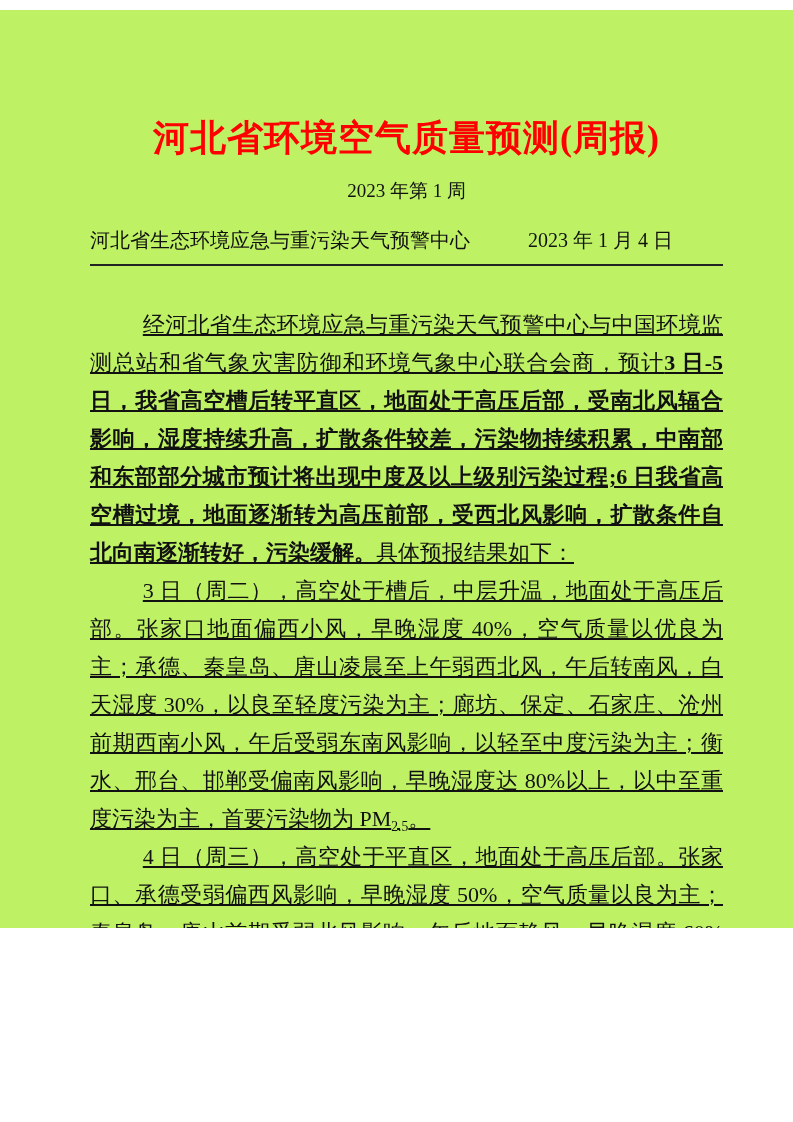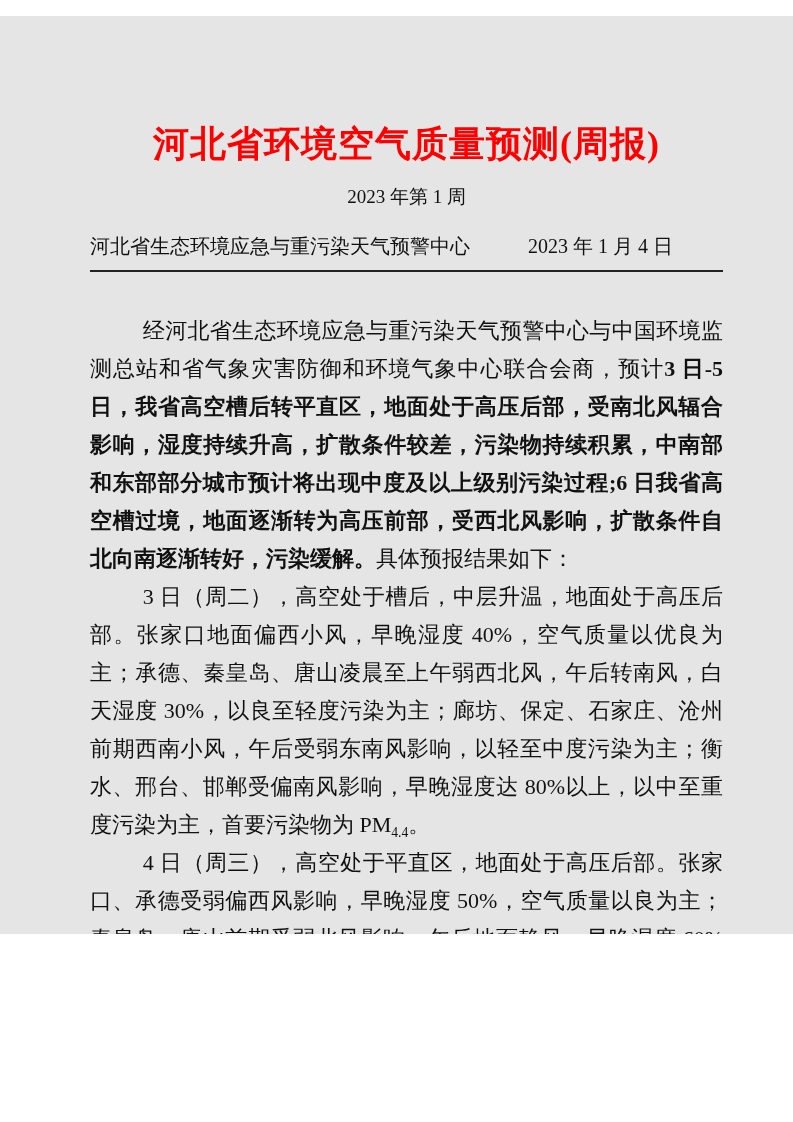--- a/index.html
+++ b/index.html
@@ -4,22 +4,22 @@
 <style>
   html, body {
     margin: 0;
     padding: 0;
     background: #ffffff;
   }
   .page {
     position: relative;
     width: 793px;
     height: 918px;
-    margin: 16px auto;
-    background: #e5e5e5;
+    margin: 10px auto;
+    background: #bef264;
     overflow: hidden;
     font-family: "Liberation Serif", "DejaVu Serif", serif;
     color: #111111;
   }
   .content {
     padding: 104px 70px 0 90px; 
   }
   .doc-title {
     margin: 0;
     text-align: center;
@@ -47,20 +47,21 @@
   .header-rule {
     border: none;
     border-top: 2px solid #222222;
     margin: 10px 0 0 0;
   }
   .doc-body {
     margin-top: 40px;
     font-size: 22px;
     line-height: 38px;
     text-align: justify;
+    text-decoration: underline;
   }
   .doc-body p {
     margin: 0;
     text-indent: 2.4em;
   }
   .doc-body b {
     font-weight: bold;
   }
   sub.pm-sub {
     font-size: 0.62em;
@@ -81,19 +82,19 @@
       <span>河北省生态环境应急与重污染天气预警中心</span>
       <span>2023 年 1 月 4 日</span>
     </div>
 
     <hr class="header-rule">
 
     <div class="doc-body">
 
       <p><span>经河北省生态环境应急与重污染天气预警中心与中国环境监测总站和省气象灾害防御和环境气象中心联合会商，预计</span><b>3 日-5 日，我省高空槽后转平直区，地面处于高压后部，受南北风辐合影响，湿度持续升高，扩散条件较差，污染物持续积累，中南部和东部部分城市预计将出现中度及以上级别污染过程;6 日我省高空槽过境，地面逐渐转为高压前部，受西北风影响，扩散条件自北向南逐渐转好，污染缓解。</b><span>具体预报结果如下：</span></p>
 
-      <p><span>3 日（周二），高空处于槽后，中层升温，地面处于高压后部。张家口地面偏西小风，早晚湿度 40%，空气质量以优良为主；承德、秦皇岛、唐山凌晨至上午弱西北风，午后转南风，白天湿度 30%，以良至轻度污染为主；廊坊、保定、石家庄、沧州前期西南小风，午后受弱东南风影响，以轻至中度污染为主；衡水、邢台、邯郸受偏南风影响，早晚湿度达 80%以上，以中至重度污染为主，首要污染物为 PM</span><sub class="pm-sub">4.4</sub><span>。</span></p>
+      <p><span>3 日（周二），高空处于槽后，中层升温，地面处于高压后部。张家口地面偏西小风，早晚湿度 40%，空气质量以优良为主；承德、秦皇岛、唐山凌晨至上午弱西北风，午后转南风，白天湿度 30%，以良至轻度污染为主；廊坊、保定、石家庄、沧州前期西南小风，午后受弱东南风影响，以轻至中度污染为主；衡水、邢台、邯郸受偏南风影响，早晚湿度达 80%以上，以中至重度污染为主，首要污染物为 PM</span><sub class="pm-sub">2.5</sub><span>。</span></p>
 
       <p><span>4 日（周三），高空处于平直区，地面处于高压后部。张家口、承德受弱偏西风影响，早晚湿度 50%，空气质量以良为主；秦皇岛、唐山前期受弱北风影响，午后地面静风，早晚湿度 60%以上，空气质量以良至轻度污染为主；石家庄、保定白天弱东北风影响、夜间静风，早晚湿度 50%左右，午后降至 30%，空气质量以轻至中度污</span></p>
 
     </div>
   </div>
 </div>
 
 </body></html>

